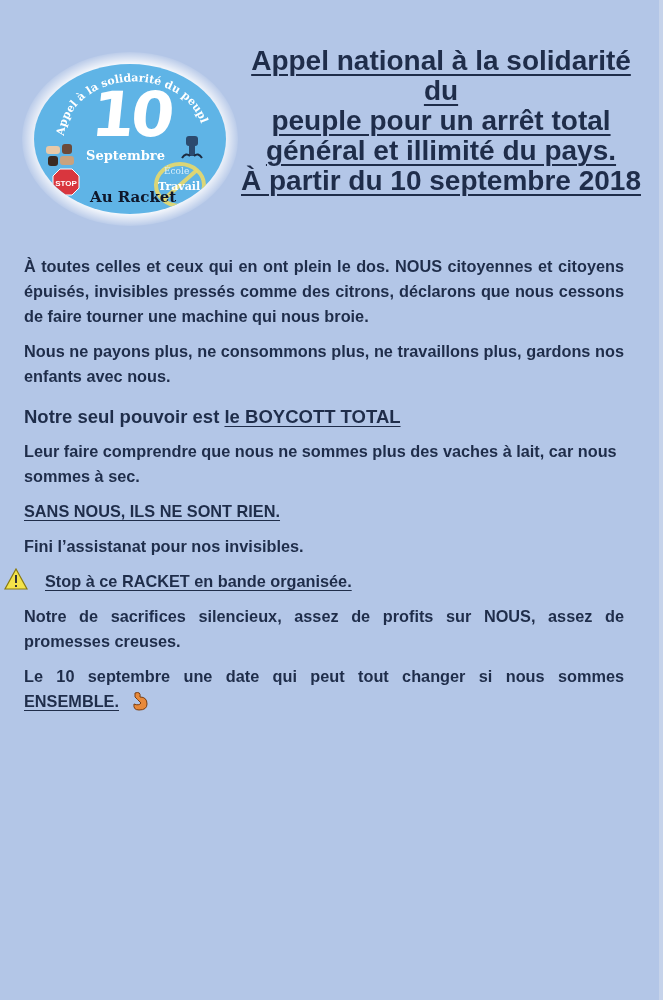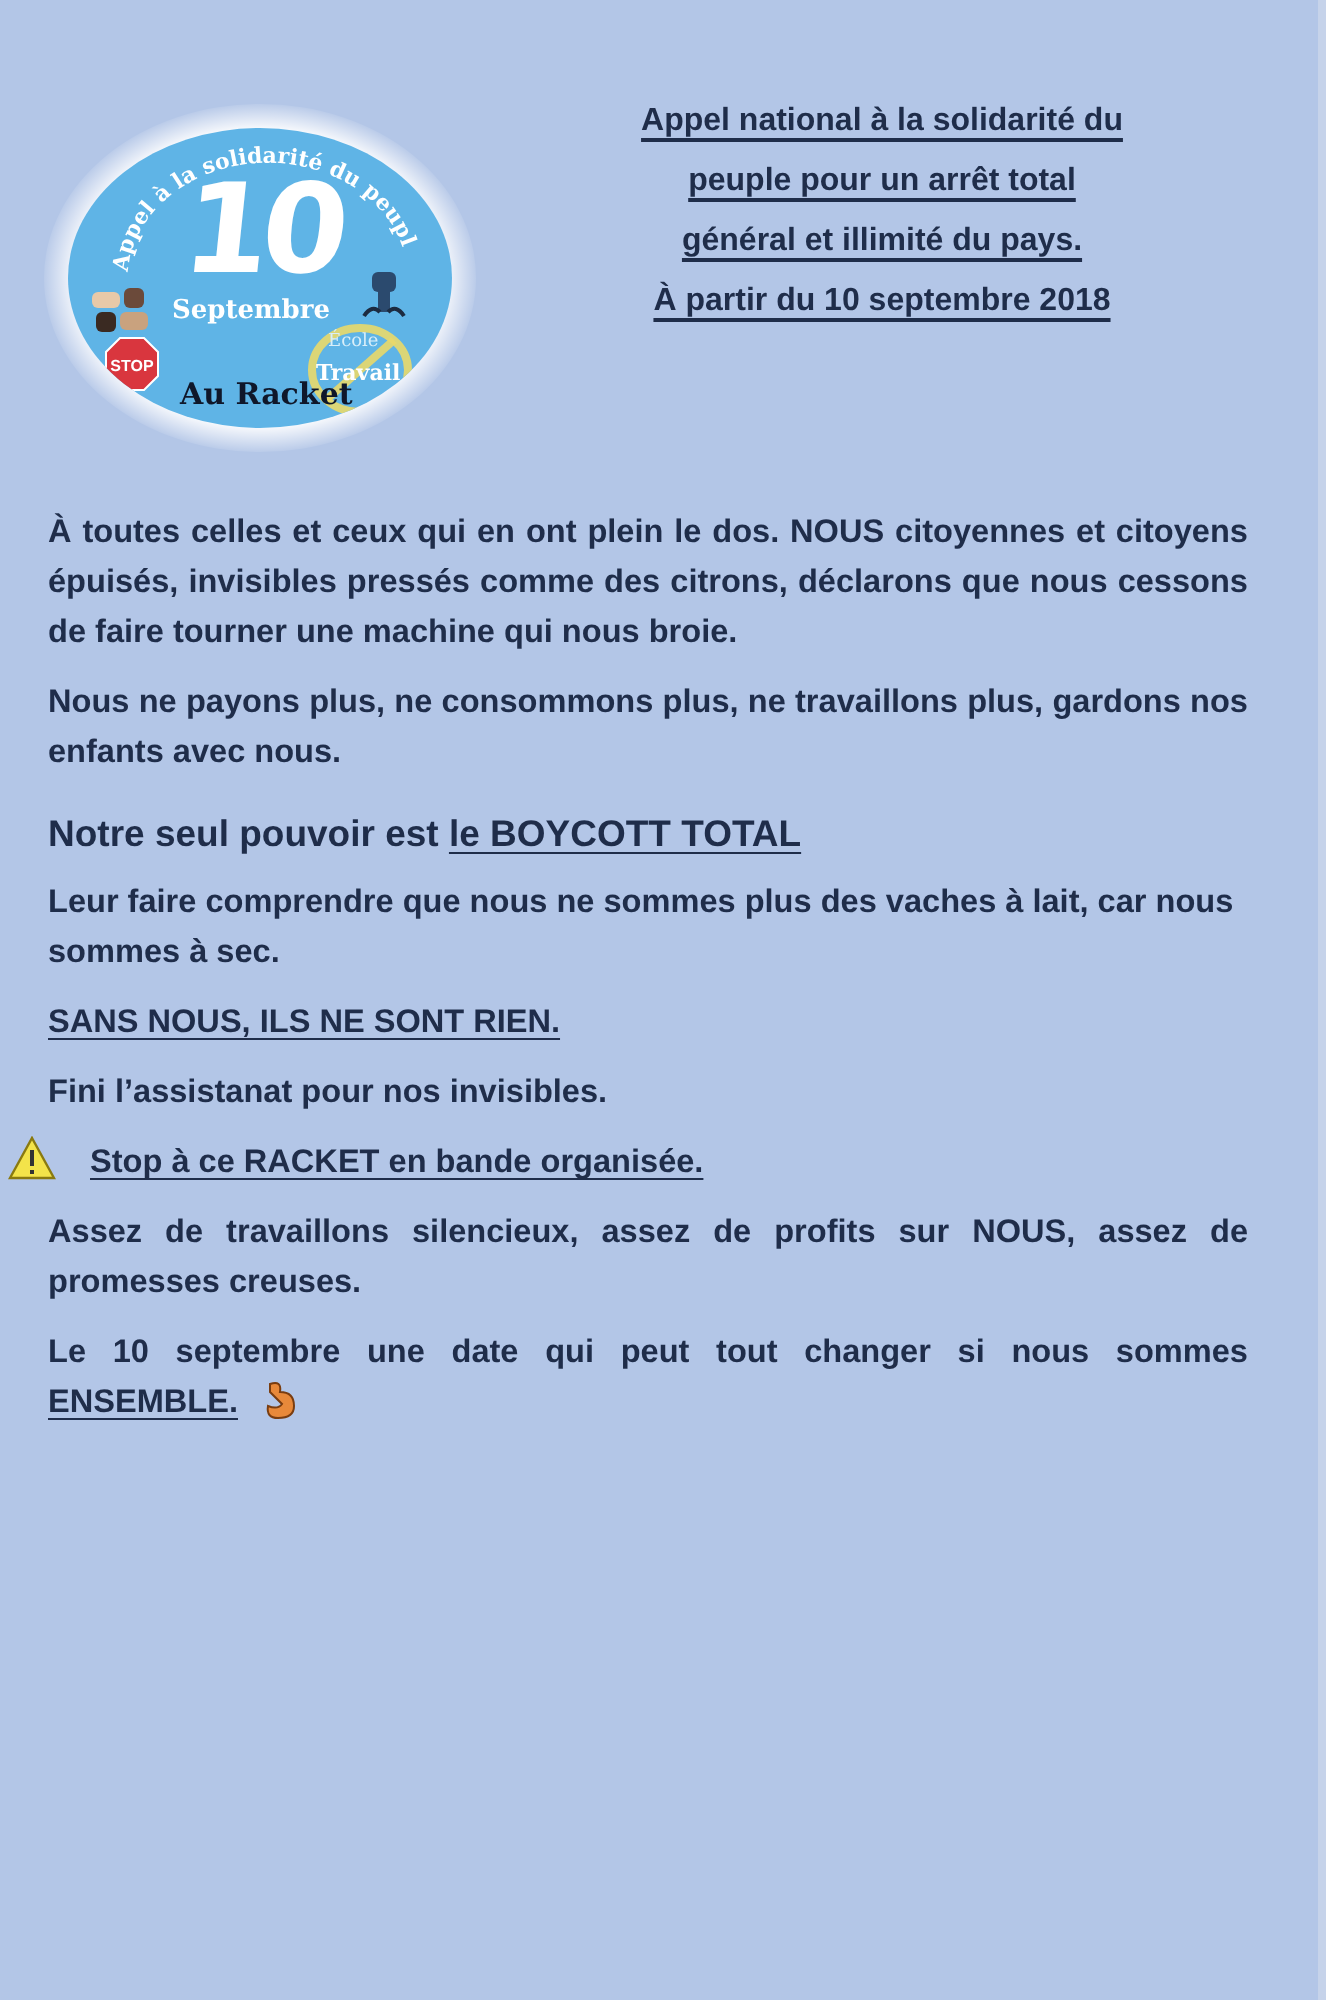--- a/index.html
+++ b/index.html
@@ -57,21 +57,21 @@
   .no-circle .ecole {
     position:absolute; left:12px; top:6px; font-family:"DejaVu Serif", serif; font-size:9px; color:#d8eef9;
   }
   .no-circle .travail {
     position:absolute; left:6px; top:20px; font-family:"DejaVu Serif", serif; font-weight:bold; font-size:11px; color:#ffffff;
   }
 
   
   .title {
     position:absolute; left:236px; top:46px; width:410px;
-    text-align:center; font-weight:bold; font-size:16px; line-height:30px;
+    text-align:center; font-weight:bold; font-size:28px; line-height:30px;
     color:#1f2d4a;
   }
   .title span { text-decoration:underline; text-decoration-thickness:2px; text-underline-offset:4px; display:inline; }
 
   
   .body {
     position:absolute; left:24px; top:254px; width:600px;
     font-weight:bold; font-size:16.3px; line-height:25px; color:#1f2d4a;
   }
   .p { margin:0 0 10px 0; text-align:justify; }
@@ -151,20 +151,20 @@
     <p class="p nojust warn-row">
       <span class="warn-icon">
         <svg viewBox="0 0 24 22" width="24" height="22">
           <polygon points="12,1 23,21 1,21" fill="#f3e34a" stroke="#8a7a10" stroke-width="1.2"></polygon>
           <rect x="11" y="7" width="2" height="8" fill="#333"></rect>
           <rect x="11" y="17" width="2" height="2" fill="#333"></rect>
         </svg>
       </span>
       <span class="warn-text u">Stop à ce RACKET en bande organisée.</span>
     </p>
-    <p class="p">Assez de travaillons silencieux, assez de profits sur NOUS, assez de promesses creuses.</p>
+    <p class="p">Notre de sacrifices silencieux, assez de profits sur NOUS, assez de promesses creuses.</p>
     <p class="p"><span>Le 10 septembre une date qui peut tout changer si nous sommes </span><span class="u">ENSEMBLE.</span><span class="arm"><svg viewBox="0 0 18 20" width="18" height="20">
             <path d="M4 2 Q10 0 9 6 Q16 6 16 13 Q16 19 8 19 Q2 19 3 13 Q8 15 10 12 Q6 8 4 6 Z" fill="#e8893a" stroke="#7a3d10" stroke-width="1"></path>
           </svg></span></p>
   </div>
 
   <div class="edge"></div>
 </div>
 
 </body></html>

